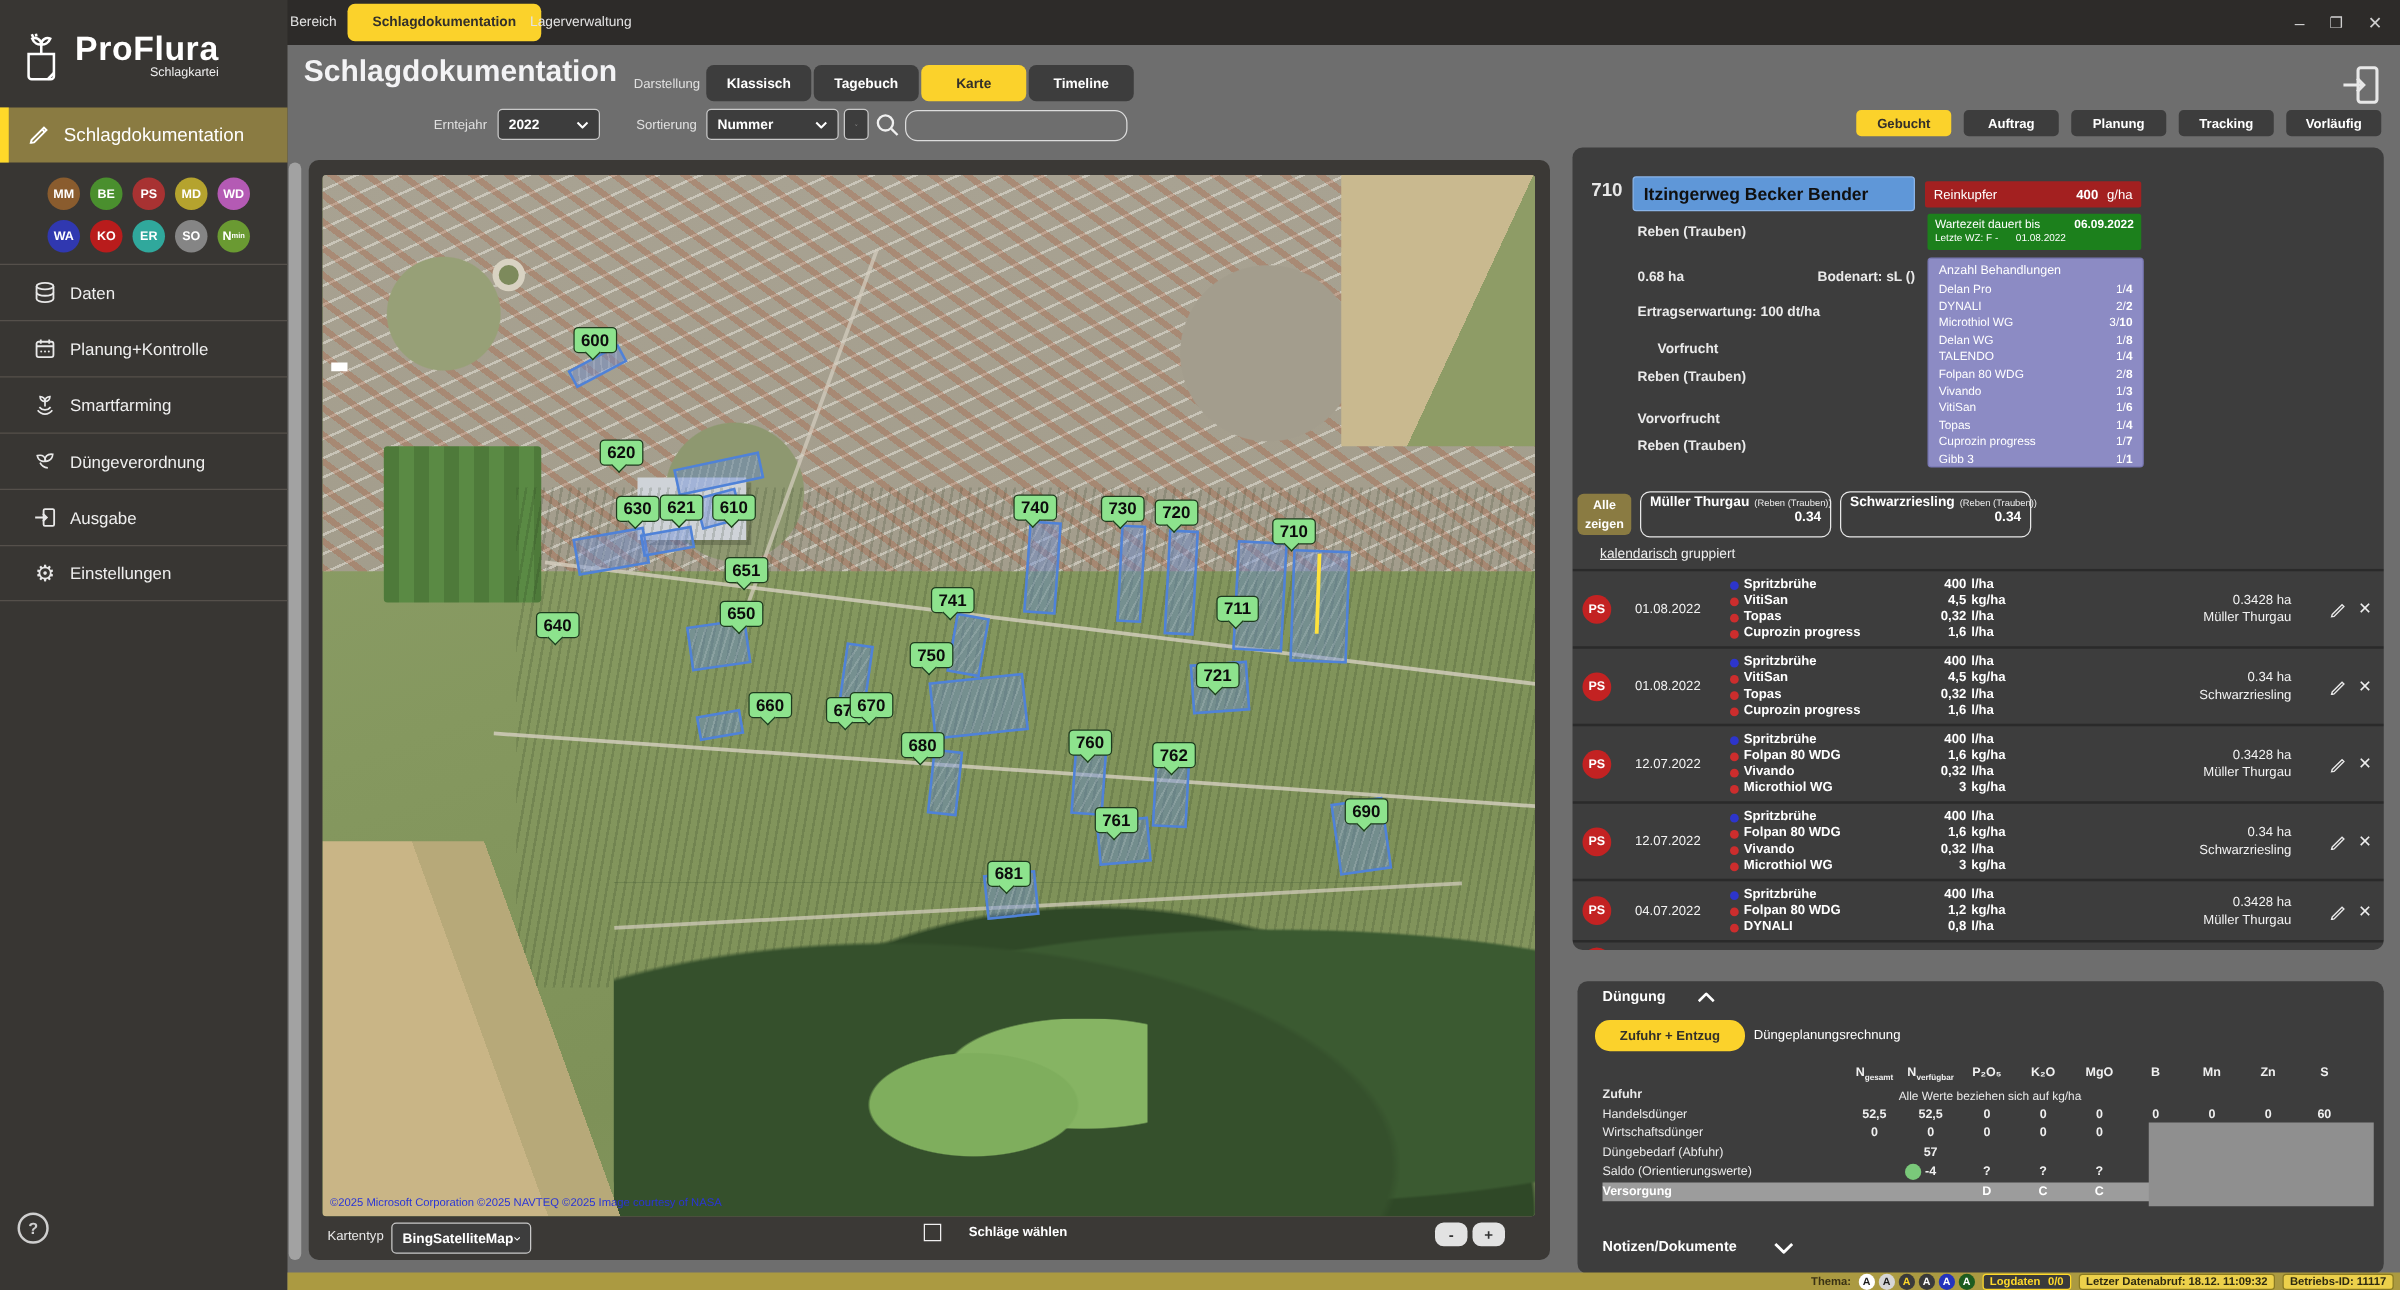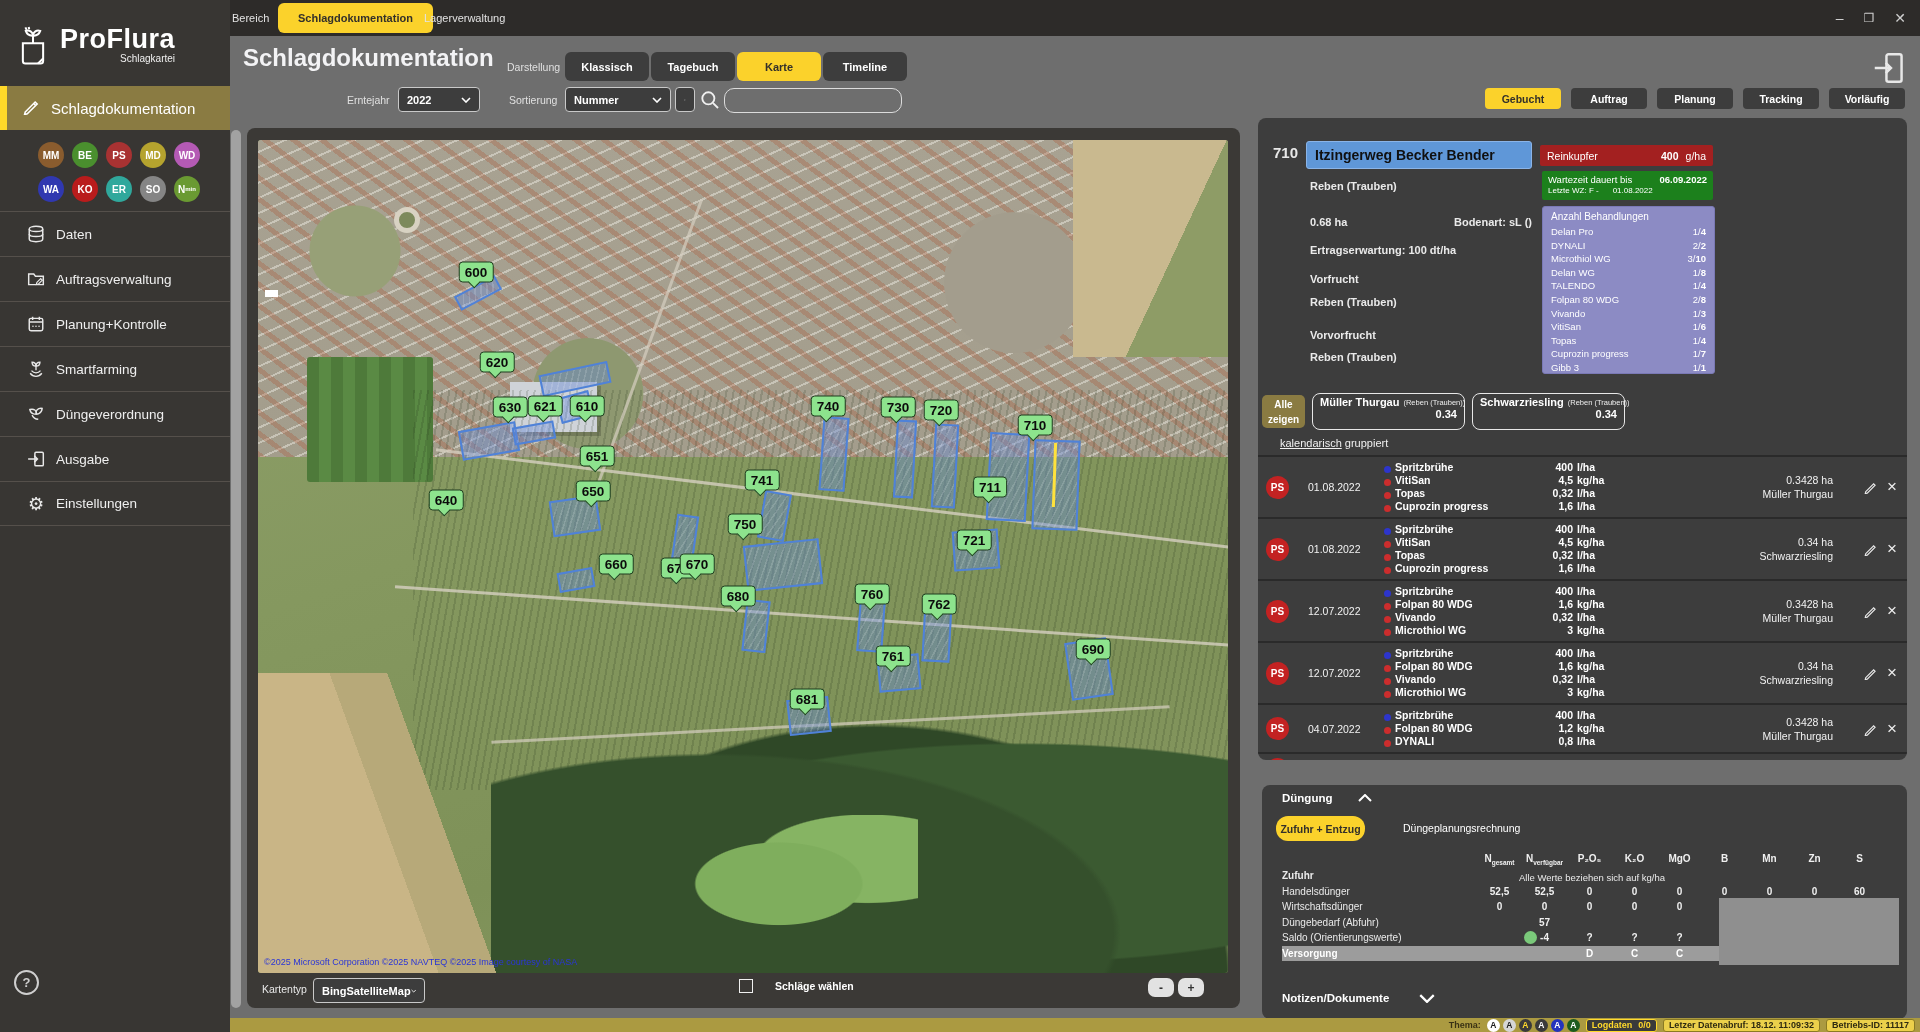--- a/index.html
+++ b/index.html
@@ -97,21 +97,21 @@
   .prod-amt { font-size:10.5px; font-weight:600; color:#fff; text-align:right; }
   .prod-unit { font-size:10.5px; font-weight:600; color:#fff; padding-left:4px; }
   .rec-area { text-align:right; font-size:10.5px; color:#f2f2f2; line-height:14px; padding-right:10px; }
   .rec-actions { display:flex; gap:9px; align-items:center; justify-content:flex-end; padding-right:4px; }
   .rec-actions .x { font-size:17px; color:#eee; cursor:pointer; line-height:14px; }
   .rec-actions svg { cursor:pointer; }
 
   
   #dung { position:absolute; left:1262px; top:785px; width:645px; height:234px; background:#3d3d3d; border-radius:8px; }
   #dung-hdr { position:absolute; left:20px; top:7px; display:flex; gap:26px; align-items:center; font-size:11.5px; font-weight:700; color:#fff; }
-  #dung-tab { position:absolute; left:14px; top:31px; width:89px; height:25px; background:#fbd22b; border-radius:12px; color:#33302a; font-size:10.5px; font-weight:700; display:flex; align-items:center; justify-content:center; cursor:pointer; }
+  #dung-tab { position:absolute; left:14px; top:31px; width:120px; height:25px; background:#fbd22b; border-radius:12px; color:#33302a; font-size:10.5px; font-weight:700; display:flex; align-items:center; justify-content:center; cursor:pointer; }
   #dung-tab2 { position:absolute; left:141px; top:37px; font-size:10.5px; color:#fff; cursor:pointer; }
   #dtable { position:absolute; left:20px; top:66px; width:600px; }
   .trow, .thead { display:grid; grid-template-columns:195px repeat(9,45px); height:15.5px; align-items:center; }
   .thead { font-size:10px; font-weight:700; color:#f0f0f0; height:17px; }
   .thead sub { font-size:6.5px; }
   .tl { font-size:10px; color:#eaeaea; }
   .tc { text-align:center; font-size:10px; font-weight:700; color:#f0f0f0; }
   .th { text-align:center; }
   .zl .tl, .versorgung .tl { font-weight:700; }
   .versorgung { background:#9c9c9c; }
@@ -218,29 +218,20 @@
   <div id="side-menu">
     <div class="menu-item">
       <span class="mi-ico">
         <svg width="18" height="18" viewBox="0 0 16 16" fill="none" stroke="#e8e8e8" stroke-width="1.3">
           <ellipse cx="8" cy="3.5" rx="6" ry="2.3"></ellipse>
             <path d="M2 3.5v9c0 1.3 2.7 2.3 6 2.3s6-1 6-2.3v-9"></path>
             <path d="M2 8c0 1.3 2.7 2.3 6 2.3S14 9.3 14 8"></path>
         </svg>
         </span>
       <span>Daten</span>
-    </div>
-    <div class="menu-item">
-      <span class="mi-ico">
-        <svg width="18" height="18" viewBox="0 0 16 16" fill="none" stroke="#e8e8e8" stroke-width="1.3">
-          <path d="M1.5 13V3.5h4.5L7.5 5.5h7V13z"></path>
-            <path d="M8.8 11l3.4-3.4 1.4 1.4-3.4 3.4-1.9.5z" stroke-width="1"></path>
-        </svg>
-        </span>
-      <span>Auftragsverwaltung</span>
     </div>
     <div class="menu-item">
       <span class="mi-ico">
         <svg width="18" height="18" viewBox="0 0 16 16" fill="none" stroke="#e8e8e8" stroke-width="1.3">
           <rect x="2" y="3" width="12" height="11" rx="1.5"></rect>
             <path d="M2 6.2h12M5 1.5v3M11 1.5v3"></path>
           <circle cx="5.3" cy="10" r=".7" fill="#e8e8e8" stroke="none"></circle>
             <circle cx="8" cy="10" r=".7" fill="#e8e8e8" stroke="none"></circle>
             <circle cx="10.7" cy="10" r=".7" fill="#e8e8e8" stroke="none"></circle>
         </svg>
@@ -448,21 +439,21 @@
   </div>
 </div>
 
 <div id="panel">
   <div id="fld-num">710</div>
   <div id="fld-name">Itzingerweg Becker Bender</div>
   <div class="pi-lbl" style="left:52px;top:62px">Reben (Trauben)</div>
   <div class="pi-lbl" style="left:52px;top:98px">0.68  ha</div>
   <div class="pi-lbl" style="left:150px;top:98px;width:124px;text-align:right">Bodenart: sL ()</div>
   <div class="pi-lbl" style="left:52px;top:126px">Ertragserwartung: 100 dt/ha</div>
-  <div class="pi-lbl" style="left:52px;top:155px">Vorfrucht</div>
+  <div class="pi-lbl" style="left:68px;top:155px">Vorfrucht</div>
   <div class="pi-lbl" style="left:52px;top:178px">Reben (Trauben)</div>
   <div class="pi-lbl" style="left:52px;top:211px">Vorvorfrucht</div>
   <div class="pi-lbl" style="left:52px;top:233px">Reben (Trauben)</div>
 
   <div id="red-bar">
     <span>Reinkupfer</span>
       <span class="sp"></span>
     <b>400</b>
     <span style="margin-left:7px">g/ha</span>
   </div>

